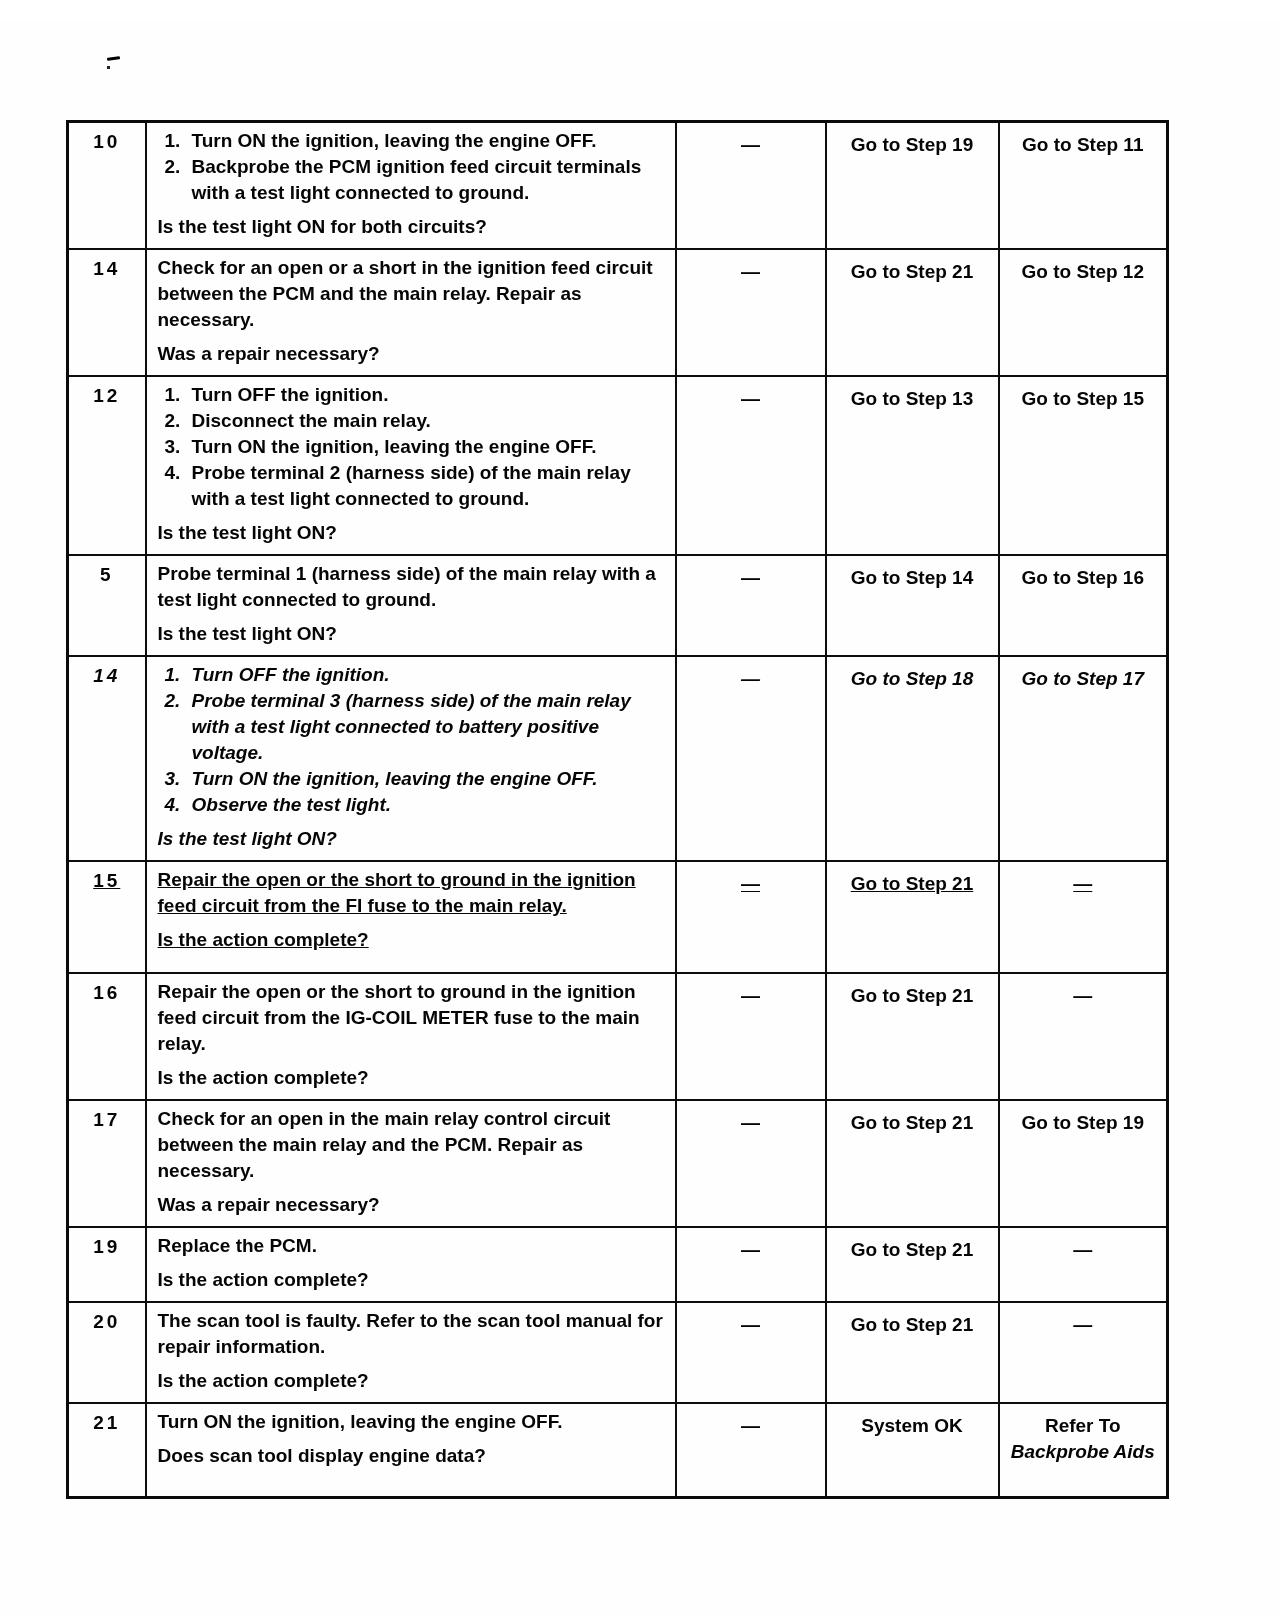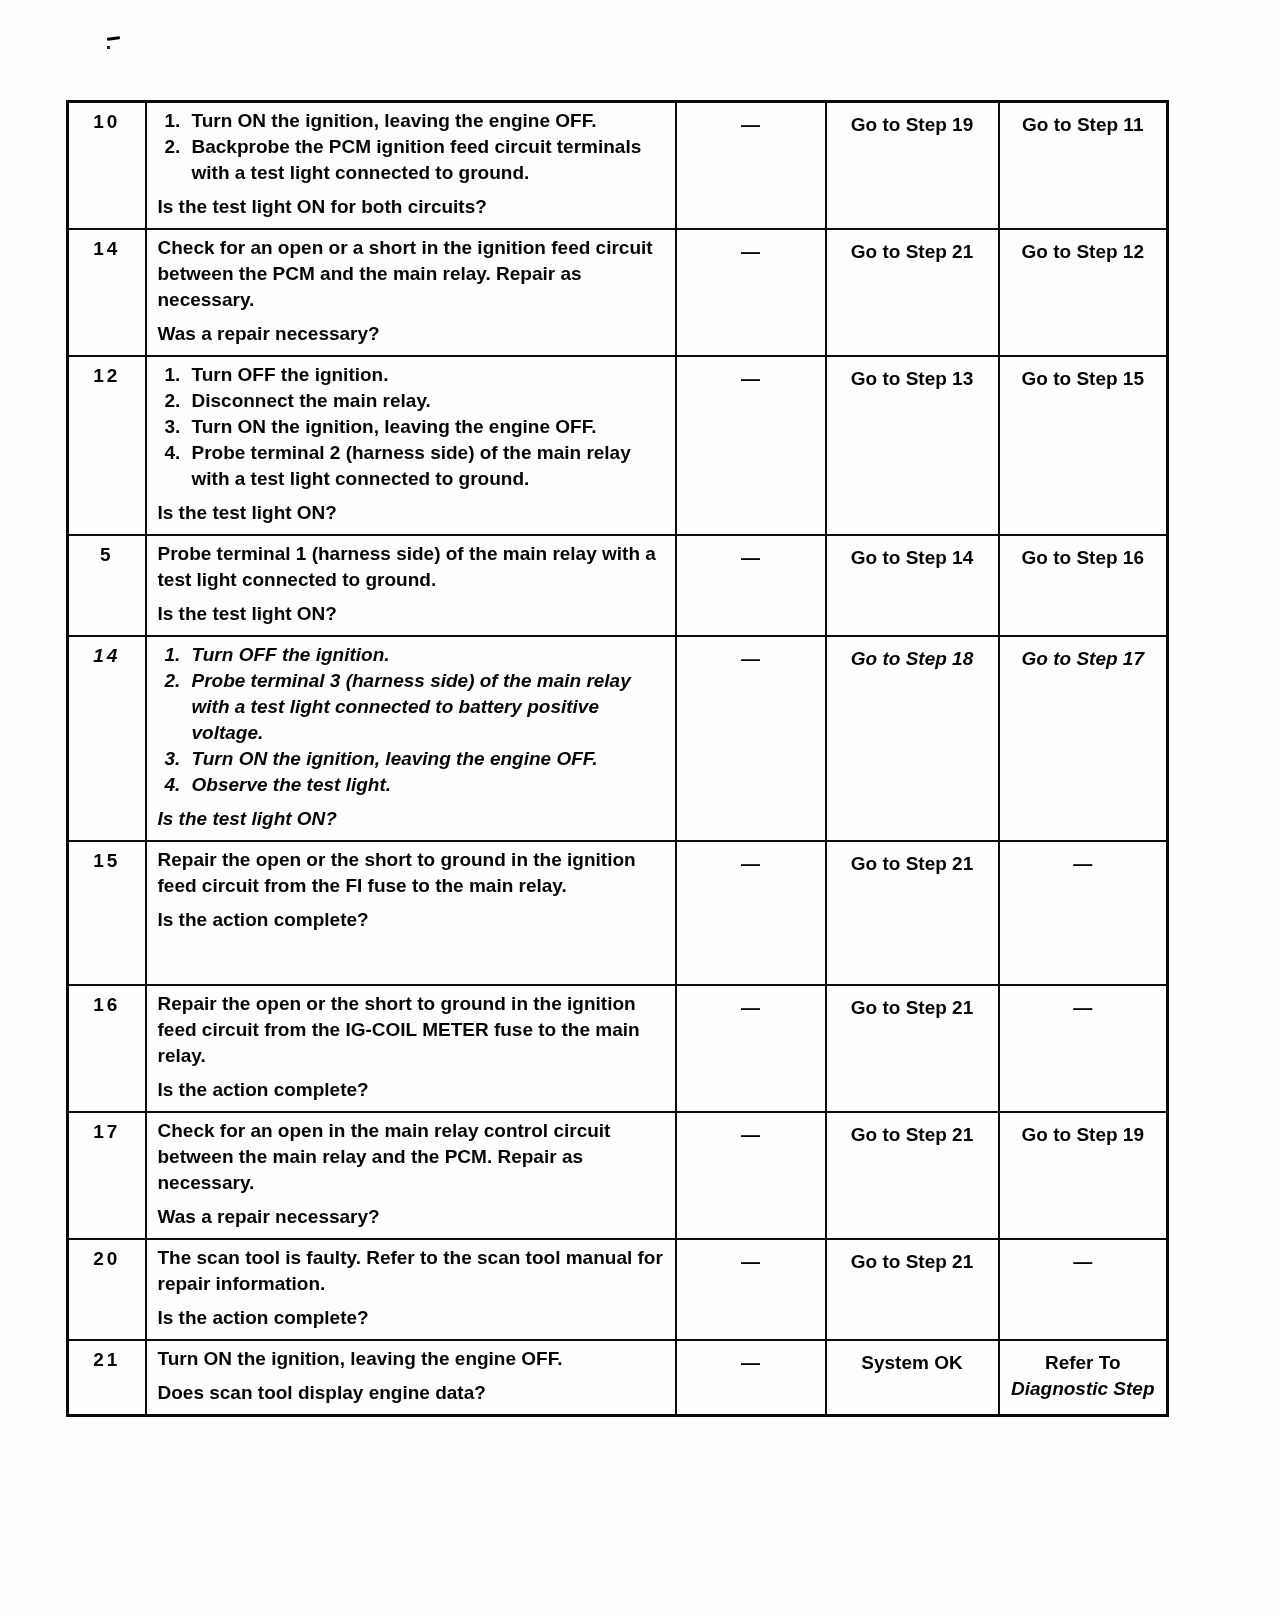--- a/index.html
+++ b/index.html
@@ -4,21 +4,21 @@
 <style>
   html, body { margin: 0; padding: 0; }
   body {
     width: 1280px; height: 1616px;
     background: #ffffff;
     font-family: "Liberation Sans", sans-serif;
     position: relative;
     overflow: hidden;
     color: #070707;
   }
-  .sheet { position: absolute; inset: 0; background: #fefefe; }
+  .sheet { position: absolute; inset: 0; background: #fefefe; margin-top: 20px; }
 
   
   .pen-mark {
     position: absolute; left: 107px; top: 37px;
     width: 13px; height: 3px; background: #000;
     transform: rotate(-7deg); border-radius: 1px;
   }
   .pen-dot {
     position: absolute; left: 107px; top: 46px;
     width: 3px; height: 3px; background: #222;
@@ -35,21 +35,21 @@
     vertical-align: top;
     font-size: 19px; line-height: 26px; font-weight: 600;
     color: #050505;
   }
   
   tbody tr:nth-child(1)  { height: 117px; }
   tbody tr:nth-child(2)  { height: 113px; }
   tbody tr:nth-child(3)  { height: 167px; }
   tbody tr:nth-child(4)  { height: 88px; }
   tbody tr:nth-child(5)  { height: 193px; font-style: italic; }
-  tbody tr:nth-child(6)  { height: 144px; }
+  tbody tr:nth-child(6)  { height: 112px; text-decoration: underline; }
   tbody tr:nth-child(7)  { height: 112px; }
   tbody tr:nth-child(8)  { height: 115px; }
   tbody tr:nth-child(9)  { height: 63px; }
   tbody tr:nth-child(10) { height: 63px; }
   tbody tr:nth-child(11) { height: 94px; }
   tbody tr:nth-child(12) { height: 63px; }
 
   .c-step { text-align: center; padding-top: 6px; letter-spacing: 3px; }
   .c-action { padding: 5px 8px 8px 11px; }
   .action-item { display: flex; padding-left: 7px; }
@@ -203,20 +203,32 @@
       <div>
               <div class="action-plain">Check for an open in the main relay control circuit between the main relay and the PCM. Repair as necessary.</div>
             </div>
       <div class="question">Was a repair necessary?</div>
     </td>
     <td class="c-val"><span>—</span></td>
     <td class="c-yes"><span>Go to Step 21</span></td>
     <td class="c-no">Go to Step 19</td>
   </tr>
         <tr>
+    <td class="c-step"><span>19</span></td>
+    <td class="c-action">
+      <div>
+              <div class="action-plain">Replace the PCM.</div>
+            </div>
+      <div class="question">Is the action complete?</div>
+    </td>
+    <td class="c-val"><span>—</span></td>
+    <td class="c-yes"><span>Go to Step 21</span></td>
+    <td class="c-no">—</td>
+  </tr>
+        <tr>
     <td class="c-step"><span>20</span></td>
     <td class="c-action">
       <div>
               <div class="action-plain">The scan tool is faulty. Refer to the scan tool manual for repair information.</div>
             </div>
       <div class="question">Is the action complete?</div>
     </td>
     <td class="c-val"><span>—</span></td>
     <td class="c-yes"><span>Go to Step 21</span></td>
     <td class="c-no">—</td>
@@ -226,18 +238,18 @@
     <td class="c-action">
       <div>
               <div class="action-plain">Turn ON the ignition, leaving the engine OFF.</div>
             </div>
       <div class="question">Does scan tool display engine data?</div>
     </td>
     <td class="c-val"><span>—</span></td>
     <td class="c-yes"><span>System OK</span></td>
     <td class="c-no">
             <div>Refer To</div>
-            <div class="italic">Diagnostic Step</div>
+            <div class="italic">Backprobe Aids</div>
           </td>
   </tr>
       </tbody>
   </table>
 </div>
 
 </body></html>

